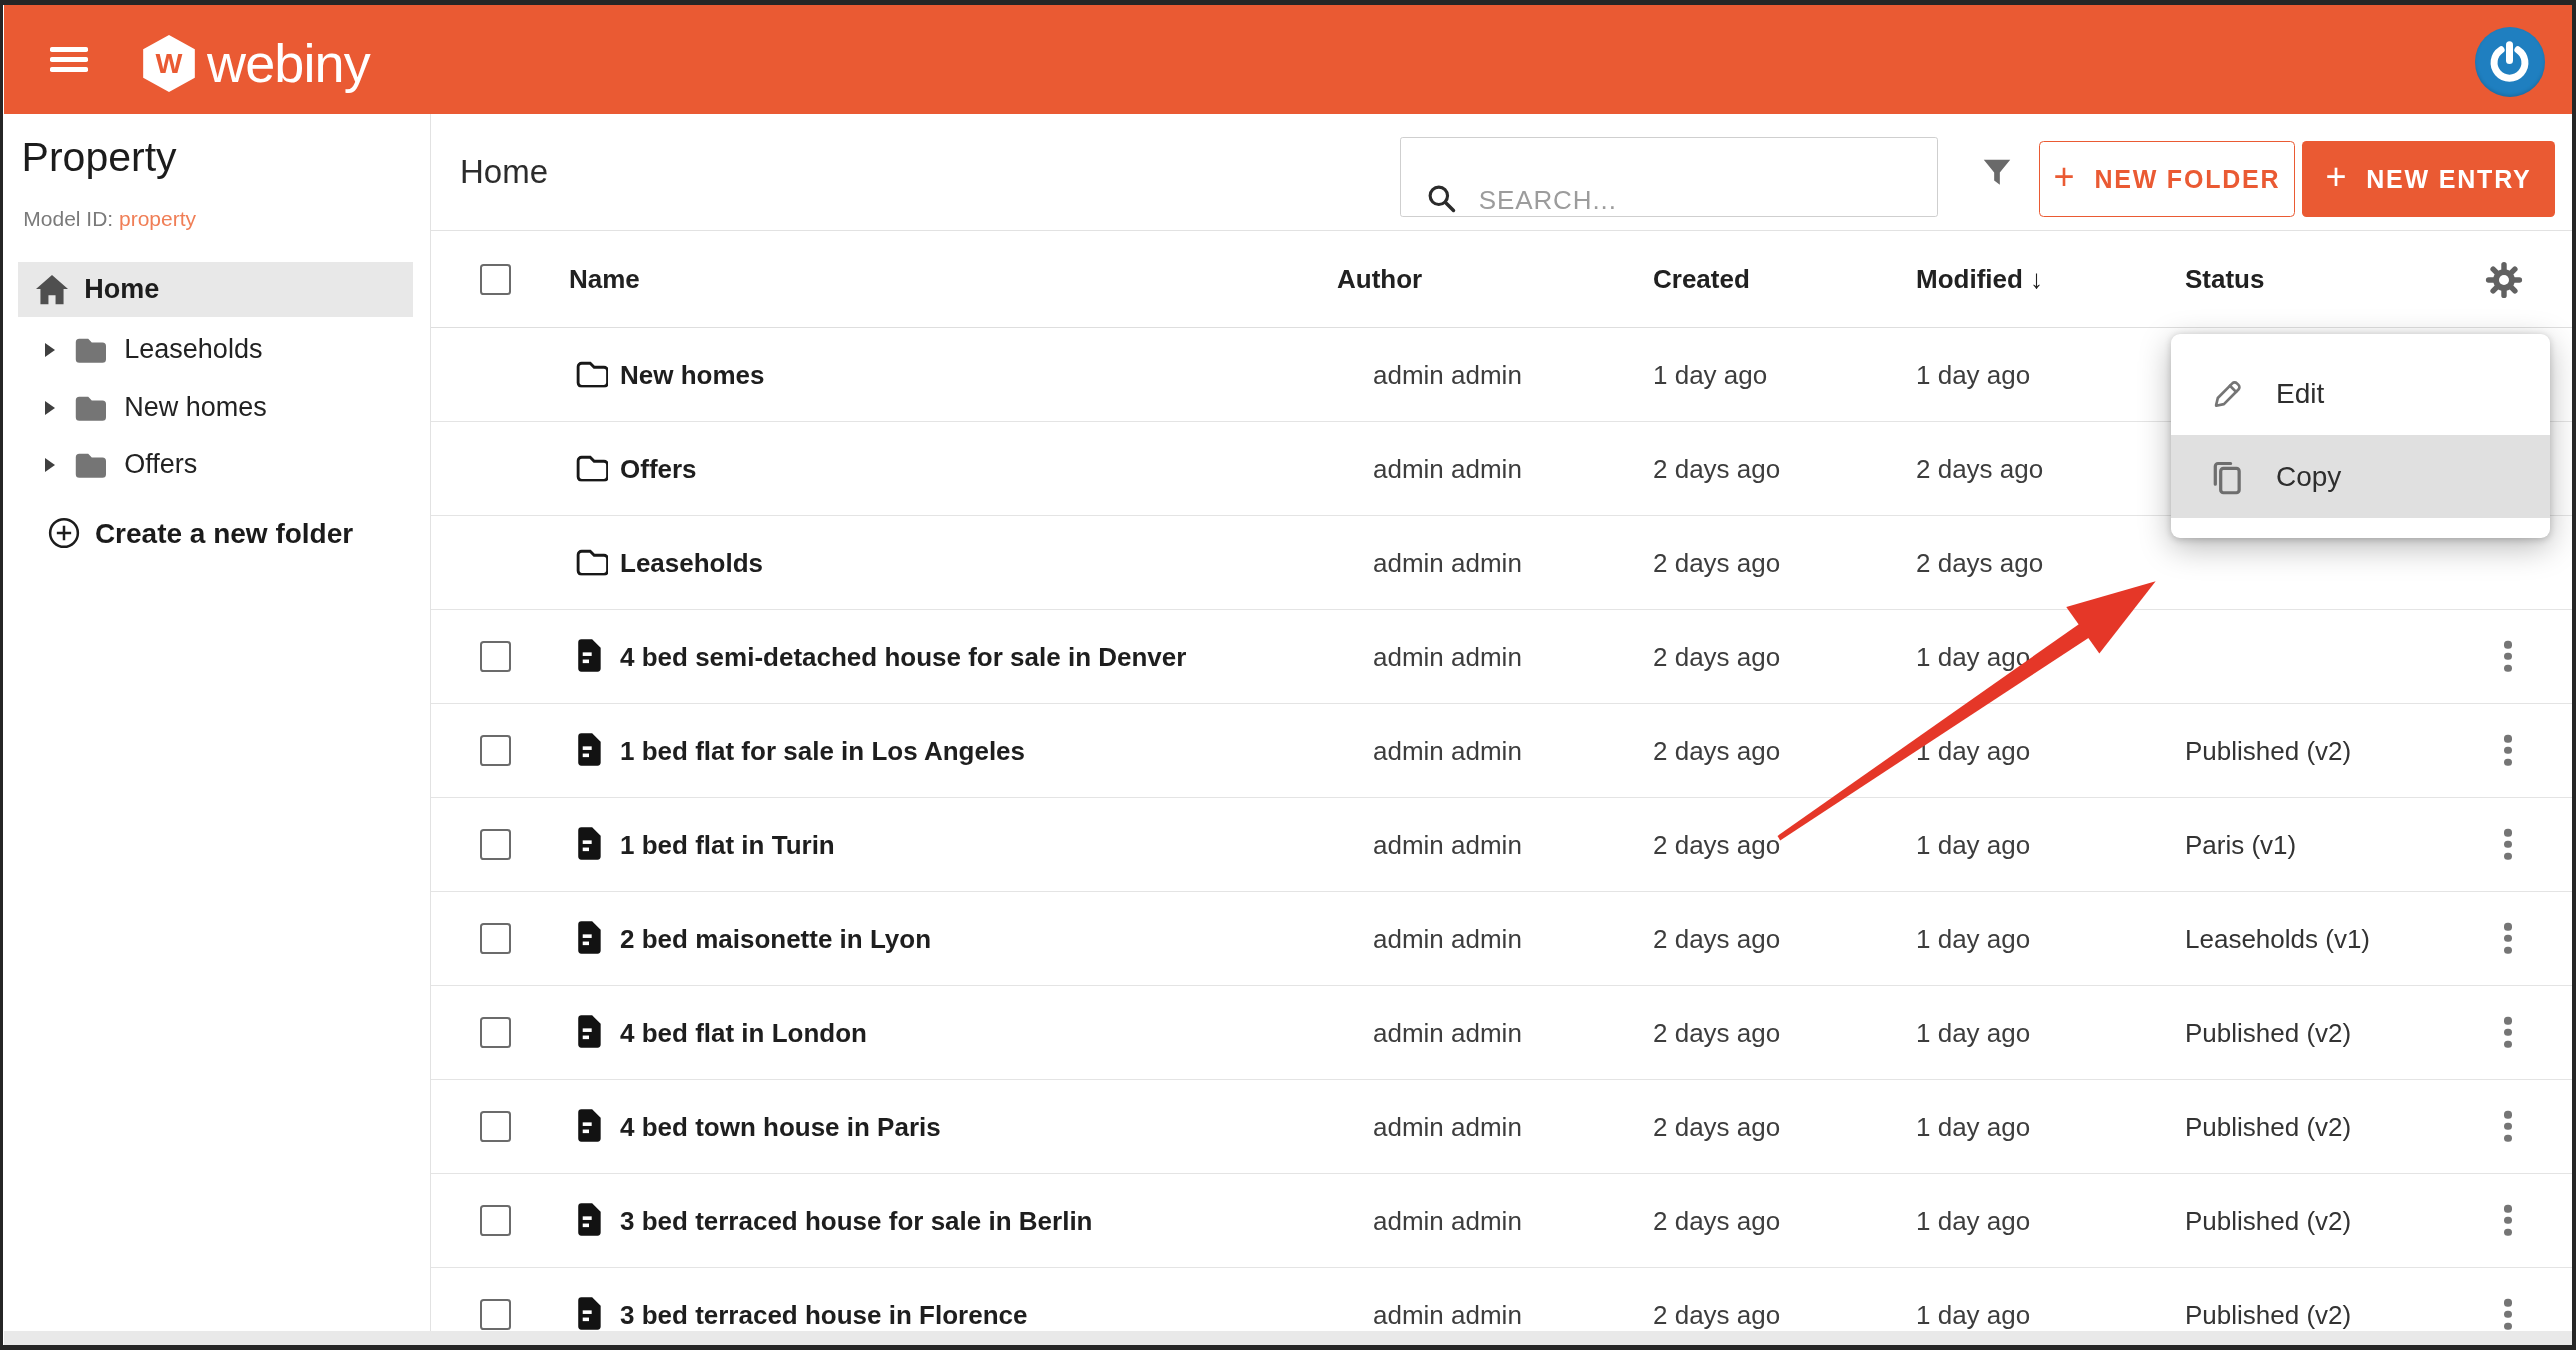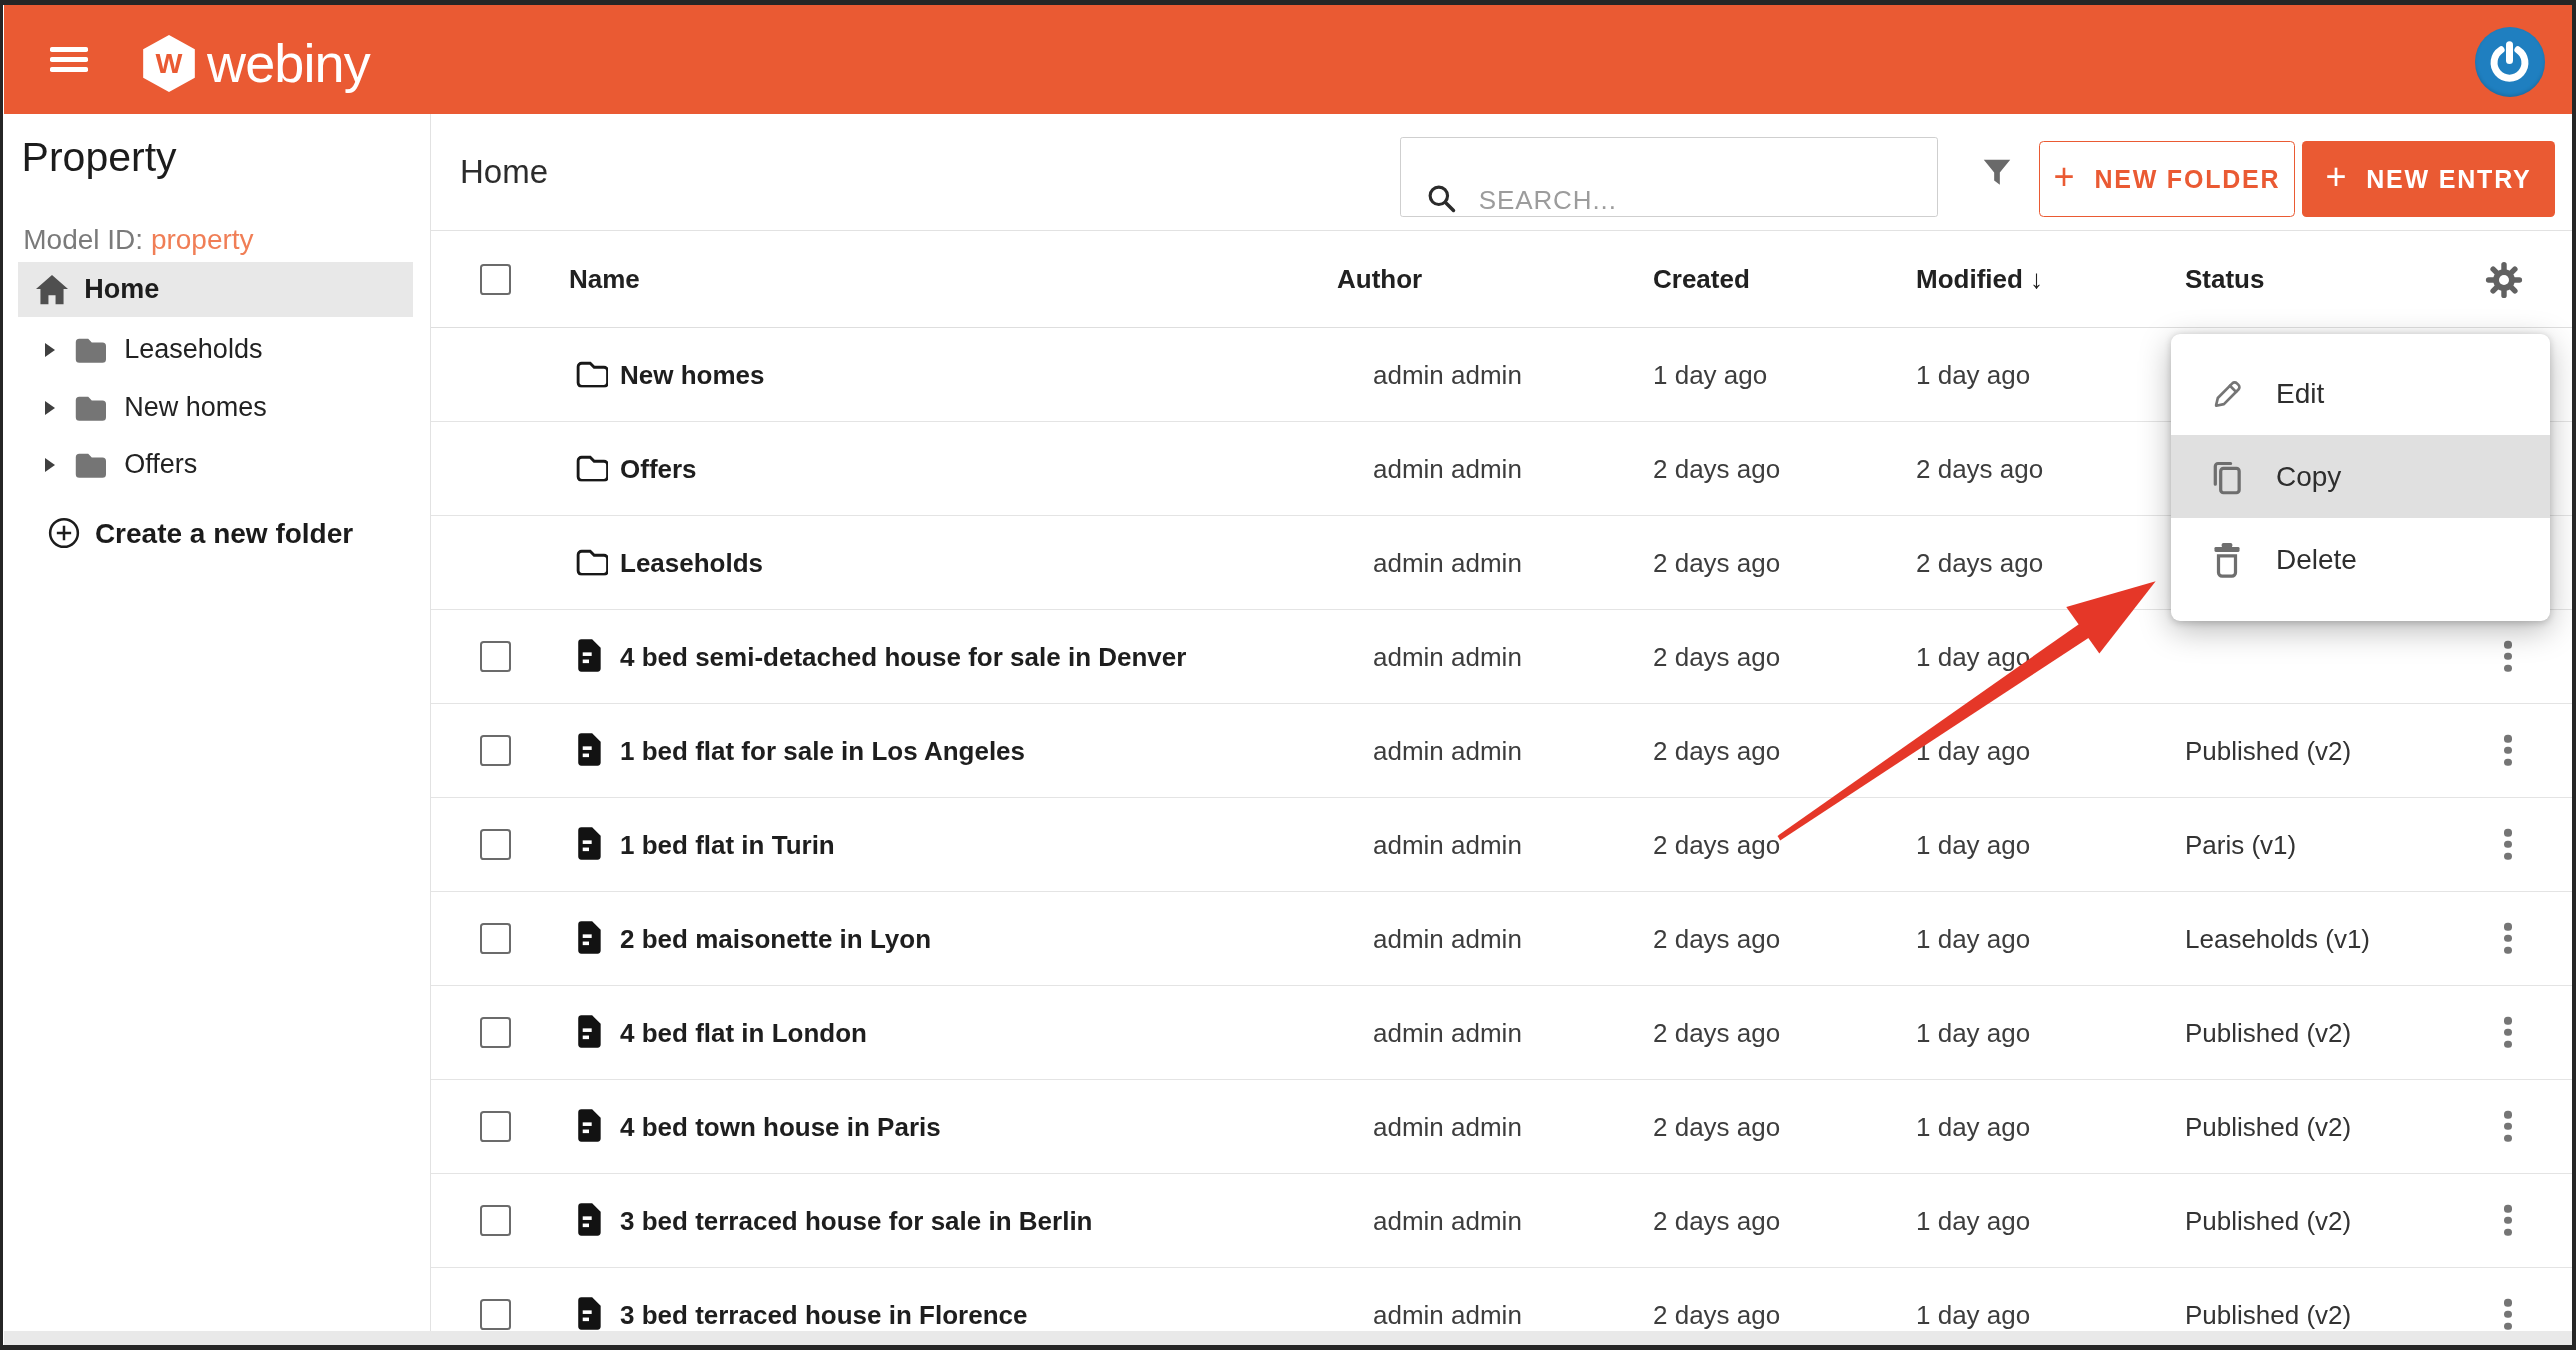--- a/index.html
+++ b/index.html
@@ -25,21 +25,21 @@
   .logo svg{display:block}
   .wordmark{margin-left:12.5px;color:#fff;font-size:54px;font-weight:normal;letter-spacing:-0.9px}
   .avatar{position:absolute;right:27px;top:21.5px;width:70px;height:70px;border-radius:50%;
     background:var(--avatar-blue);display:flex;align-items:center;justify-content:center;cursor:pointer;
     box-shadow:inset 0 -1.8px 3.6px rgba(0,0,0,.15)}
 
   
   .sidebar{position:absolute;left:3.6px;top:114px;width:427px;bottom:5.4px;background:#fff;
     border-right:0.9px solid var(--divider);z-index:5}
   .sb-title{position:absolute;left:18px;top:19.7px;font-size:41px;font-weight:500;color:#1c1c1c}
-  .sb-model{position:absolute;left:19.7px;top:110px;font-size:28px;color:#7a7a7a}
+  .sb-model{position:absolute;left:19.7px;top:93px;font-size:21px;color:#7a7a7a}
   .sb-model .mid-value{color:var(--model-id)}
   .sb-home{position:absolute;left:14.3px;right:17px;top:148px;height:55px;background:var(--selected-bg);
     display:flex;align-items:center;cursor:pointer}
   .sb-home .home-ic{margin-left:16px}
   .sb-home .lbl{margin-left:14.3px;font-size:27px;font-weight:bold;color:#1d1d1d}
   .tree-item{position:absolute;left:0;width:100%;height:57px;display:flex;align-items:center;cursor:pointer}
   .tree-item .caret{margin-left:41px;width:0;height:0;border-left:10.7px solid #3f3f3f;
     border-top:7.2px solid transparent;border-bottom:7.2px solid transparent}
   .tree-item svg{margin-left:19.7px}
   .tree-item .lbl{margin-left:18px;font-size:27px;color:#222}
@@ -445,31 +445,20 @@
 
     <span class="mi-icon">
       <svg width="36" height="38" viewBox="0 0 40 42">
         <path d="M7,29 V9 a3,3 0 0 1 3,-3 h14" stroke="#6e6e6e" stroke-width="3.6" fill="none" stroke-linecap="round"></path>
         <rect x="13" y="11.5" width="20.5" height="27" rx="3" fill="none" stroke="#6e6e6e" stroke-width="3.6"></rect>
       </svg>
     </span>
 
     <span class="mi-label">Copy</span>
   </div>
-      <div class="menu-item">
-
-    <span class="mi-icon">
-      <svg width="34" height="38" viewBox="0 0 38 42">
-        <rect x="13" y="2" width="12" height="5" rx="2" fill="#6e6e6e"></rect>
-        <rect x="5" y="6.5" width="28" height="5.5" rx="1.5" fill="#6e6e6e"></rect>
-        <path d="M9.5,16.5 h19 v18.5 a4,4 0 0 1 -4,4 h-11 a4,4 0 0 1 -4,-4 z" fill="none" stroke="#6e6e6e" stroke-width="3.6"></path>
-      </svg>
-    </span>
-    <span class="mi-label">Delete</span>
-  </div>
     </div>
 
   <svg class="arrow-overlay" viewBox="0 0 2881 1510" width="2576" height="1350">
     <polygon points="1988,935 1991,940 2352,703 2341,687" fill="var(--arrow-red)"></polygon>
     <polygon points="2411,650 2348,731 2311,679" fill="var(--arrow-red)"></polygon>
   </svg>
 
   <div class="frame"></div>
 </div>
 

